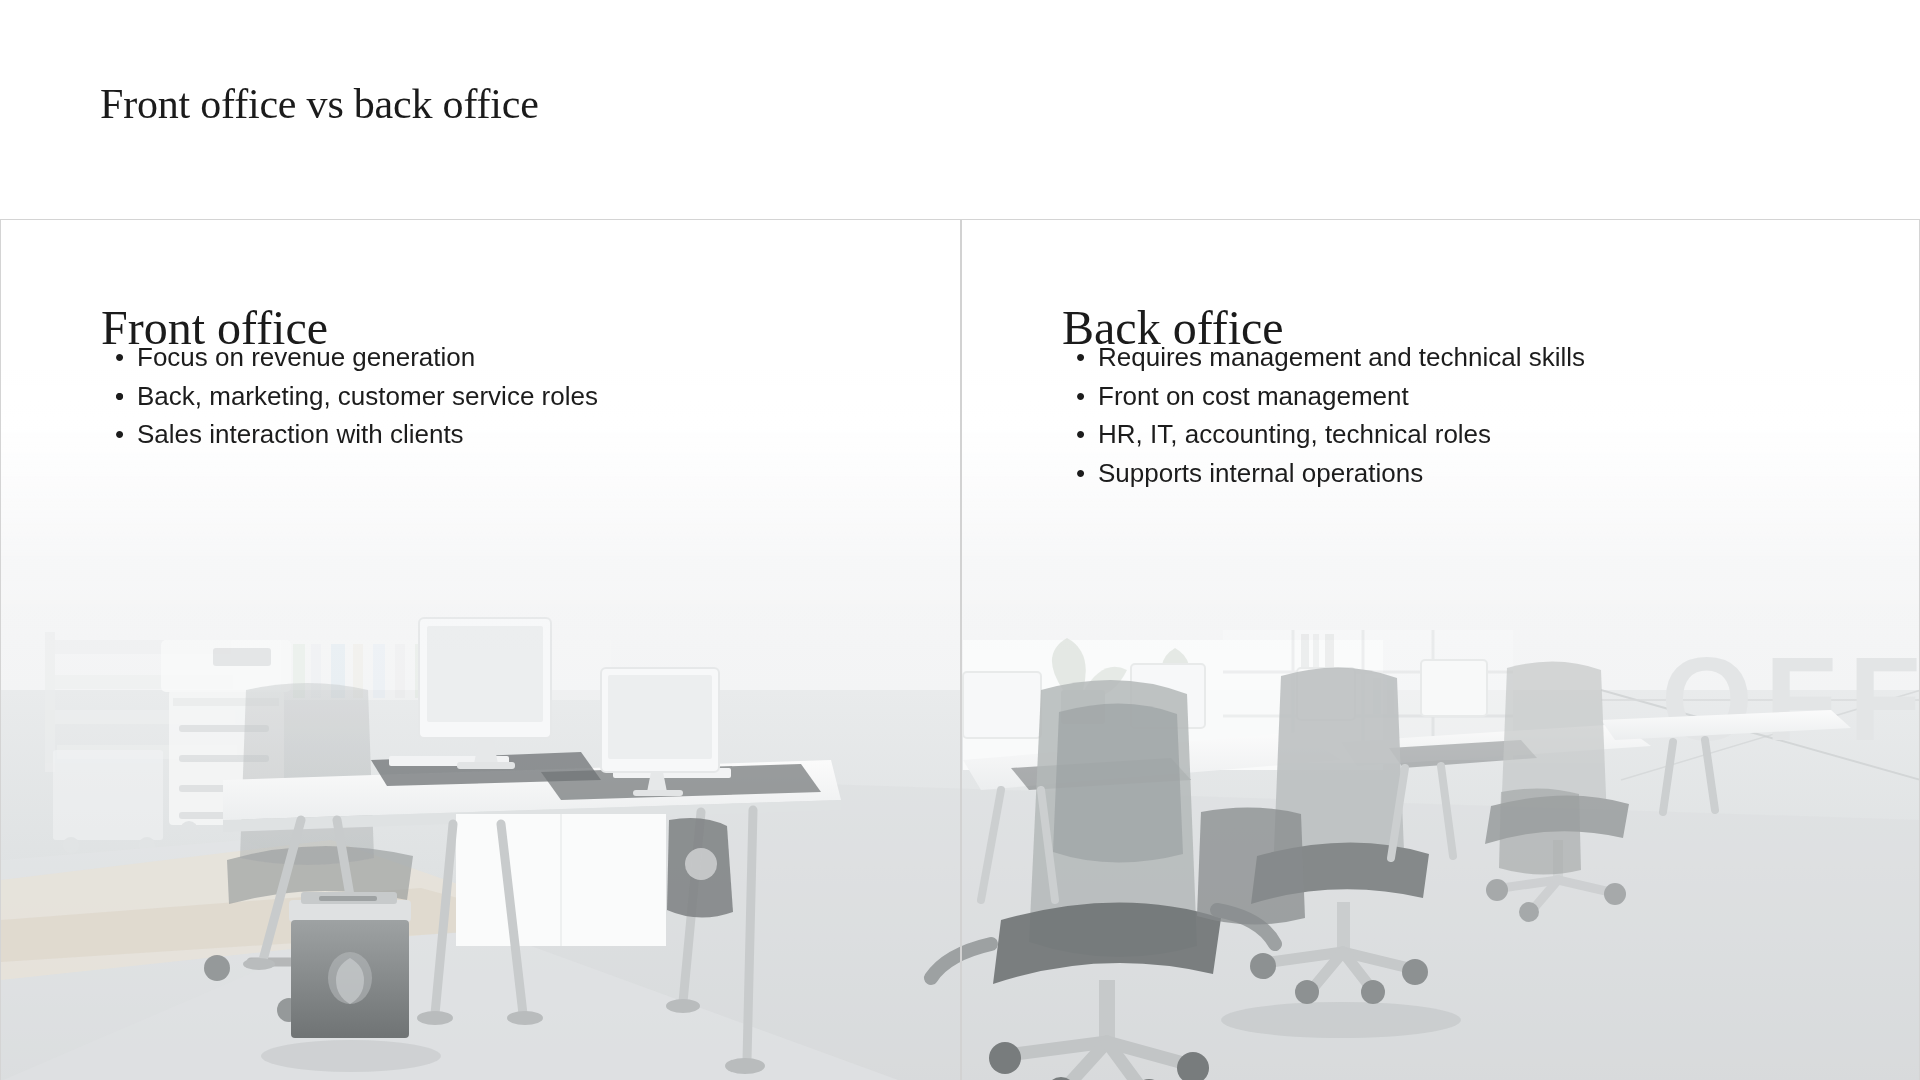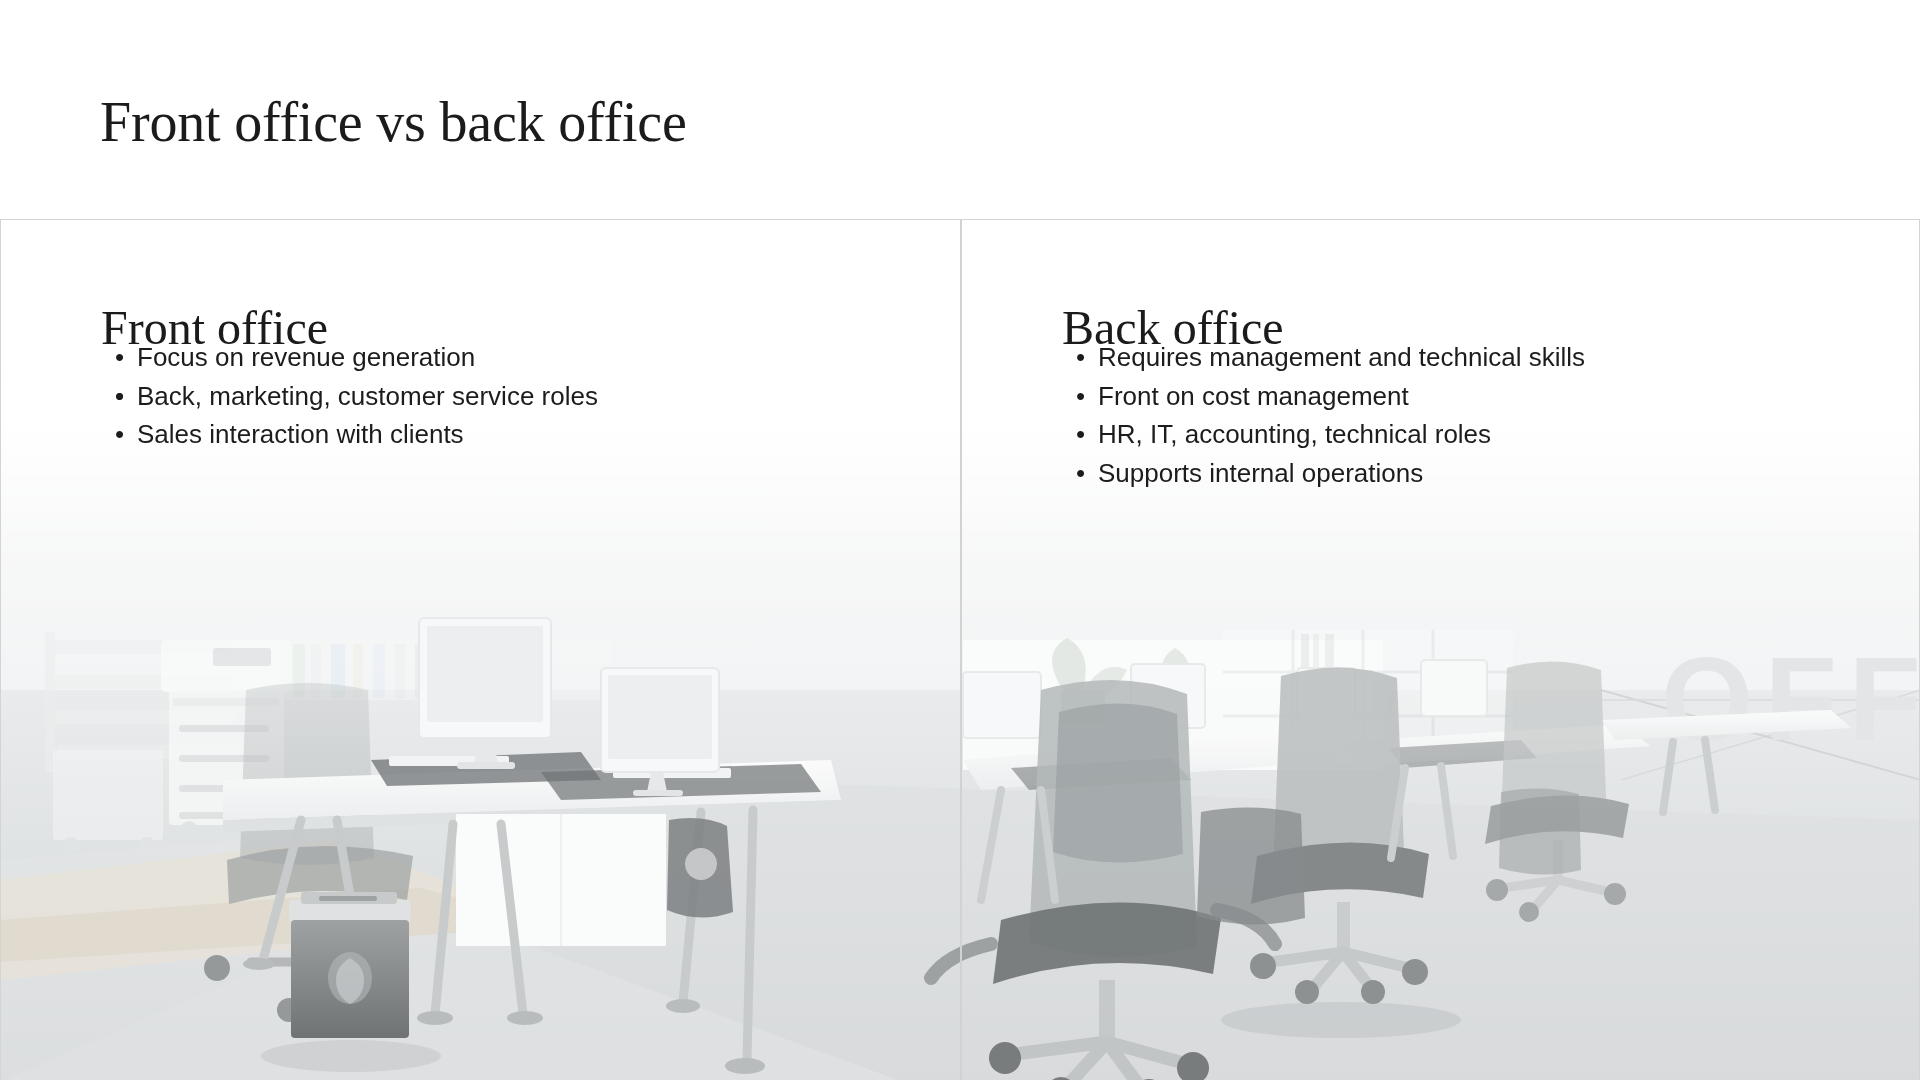--- a/index.html
+++ b/index.html
@@ -20,21 +20,21 @@
     background: #ffffff;
     overflow: hidden;
   }
 
   
   .slide-title {
     position: absolute;
     left: 100px;
     top: 52px;
     font-family: "Liberation Serif", "DejaVu Serif", serif;
-    font-size: 56px;
+    font-size: 42px;
     font-weight: 400;
     color: #1b1b1b;
     letter-spacing: -0.2px;
     line-height: 1.15;
     white-space: nowrap;
     z-index: 6;
   }
 
   
   .content-panel {

